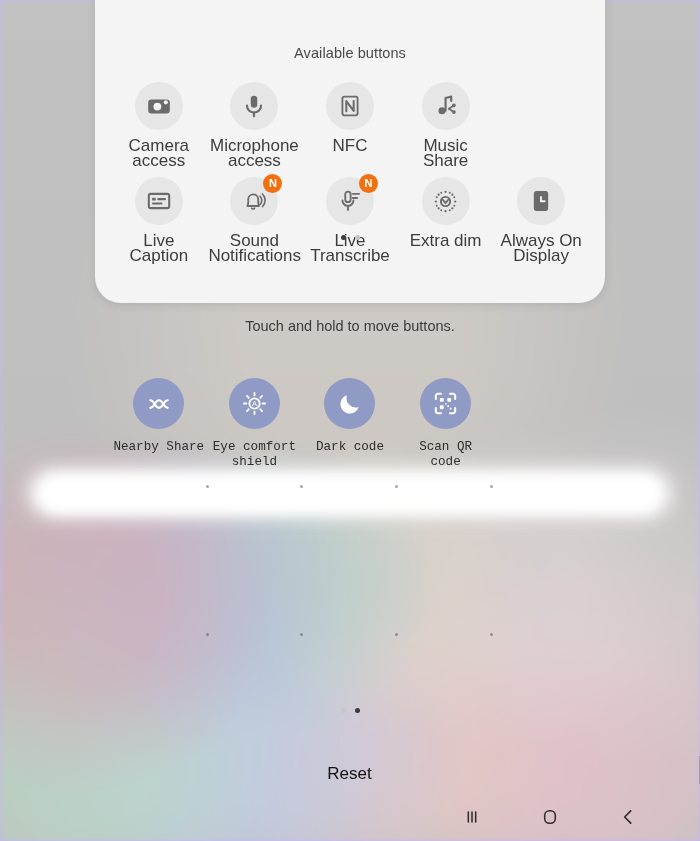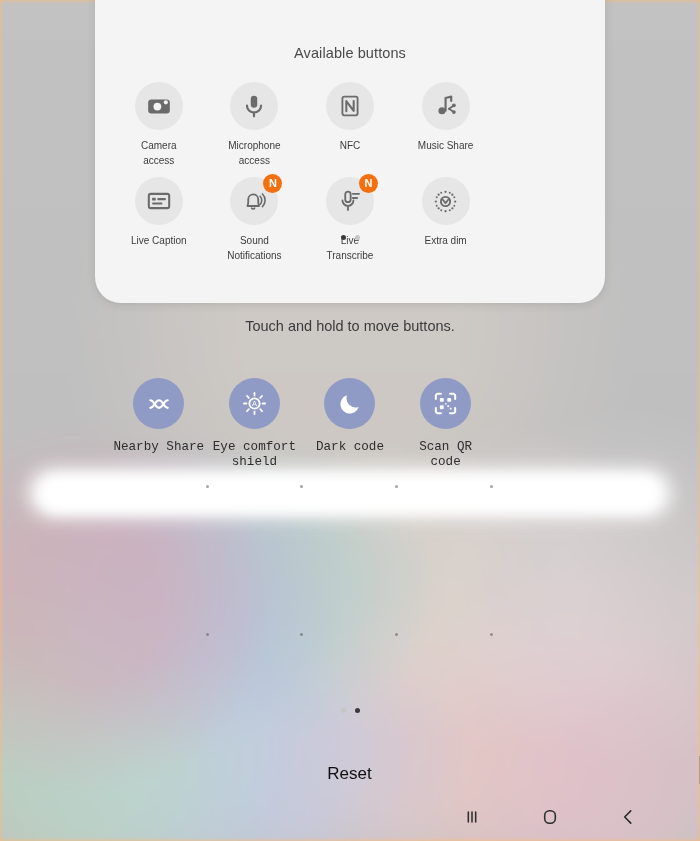--- a/index.html
+++ b/index.html
@@ -8,21 +8,21 @@
     width: 700px;
     height: 841px;
     overflow: hidden;
     font-family: "Liberation Sans", sans-serif;
   }
 
   #screen {
     position: relative;
     width: 700px;
     height: 841px;
-    background: #fdba74;
+    background: #c4b5fd;
     overflow: hidden;
   }
 
   
   .wallpaper {
     position: absolute;
     inset: 0;
     background:
       radial-gradient(circle at 12% 72%, rgba(214,170,182,0.55) 0 9%, rgba(214,170,182,0) 22%),
       radial-gradient(circle at 26% 71%, rgba(186,186,220,0.50) 0 8%, rgba(186,186,220,0) 21%),
@@ -118,21 +118,21 @@
     border-radius: 50%;
     background: #e6e6e6;
     display: flex;
     align-items: center;
     justify-content: center;
   }
   .circle svg { display: block; }
 
   .tile-label {
     margin-top: 9px;
-    font-size: 10px;
+    font-size: 17px;
     line-height: 14.6px;
     color: #3d3d3d;
     text-align: center;
     max-width: 92px;
     white-space: pre-line;
   }
 
   .badge {
     position: absolute;
     top: -3px; right: -4px;
@@ -379,20 +379,31 @@
               <circle cx="4.2" cy="8.2" r="0.85"></circle>
                 <circle cx="19.8" cy="15.8" r="0.85"></circle>
               <circle cx="8.2" cy="19.8" r="0.85"></circle>
                 <circle cx="15.8" cy="4.2" r="0.85"></circle>
             </g>
           </svg>
         </div>
         <div class="tile-label">Extra dim</div>
       </div>
 
+      <div class="tile">
+        <div class="circle">
+          <svg width="26" height="26" viewBox="0 0 24 24">
+            <rect x="5.4" y="2.8" width="13.2" height="18.4" rx="2.4" fill="#6b6b6b"></rect>
+            <line x1="12" y1="8.2" x2="12" y2="12.2" stroke="#f4f4f4" stroke-width="1.7" stroke-linecap="round"></line>
+            <line x1="12" y1="12.2" x2="15.4" y2="12.2" stroke="#f4f4f4" stroke-width="1.7" stroke-linecap="round"></line>
+          </svg>
+        </div>
+        <div class="tile-label">Always On
+Display</div>
+      </div>
     </div>
 
     <div class="dots sheet-dots">
       <div class="dot active"></div>
       <div class="dot"></div>
     </div>
   </div>
 
   <div class="hint">Touch and hold to move buttons.</div>
 

